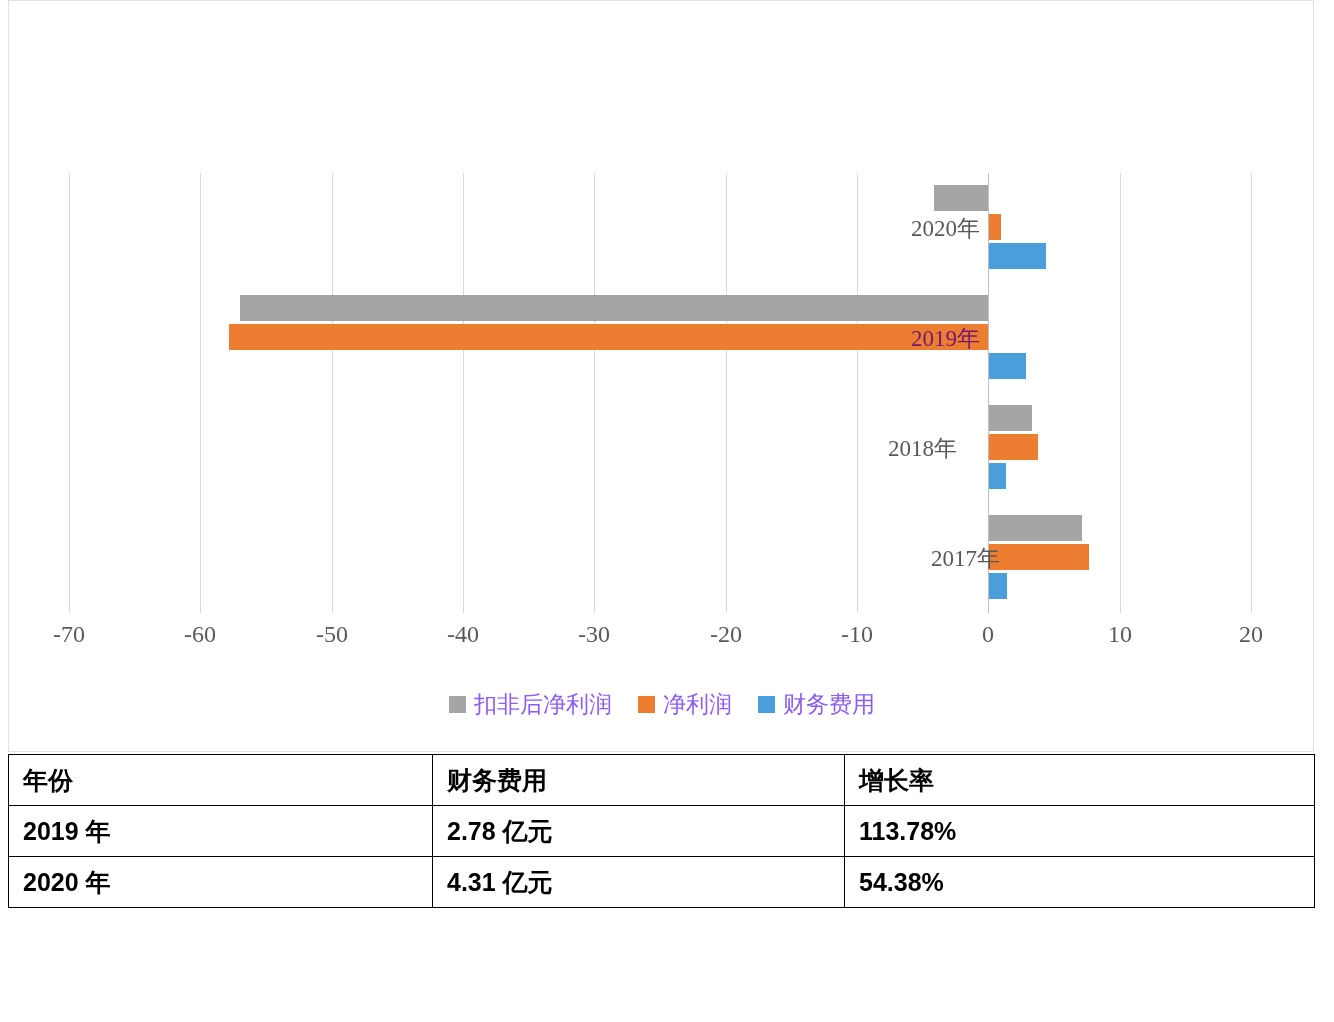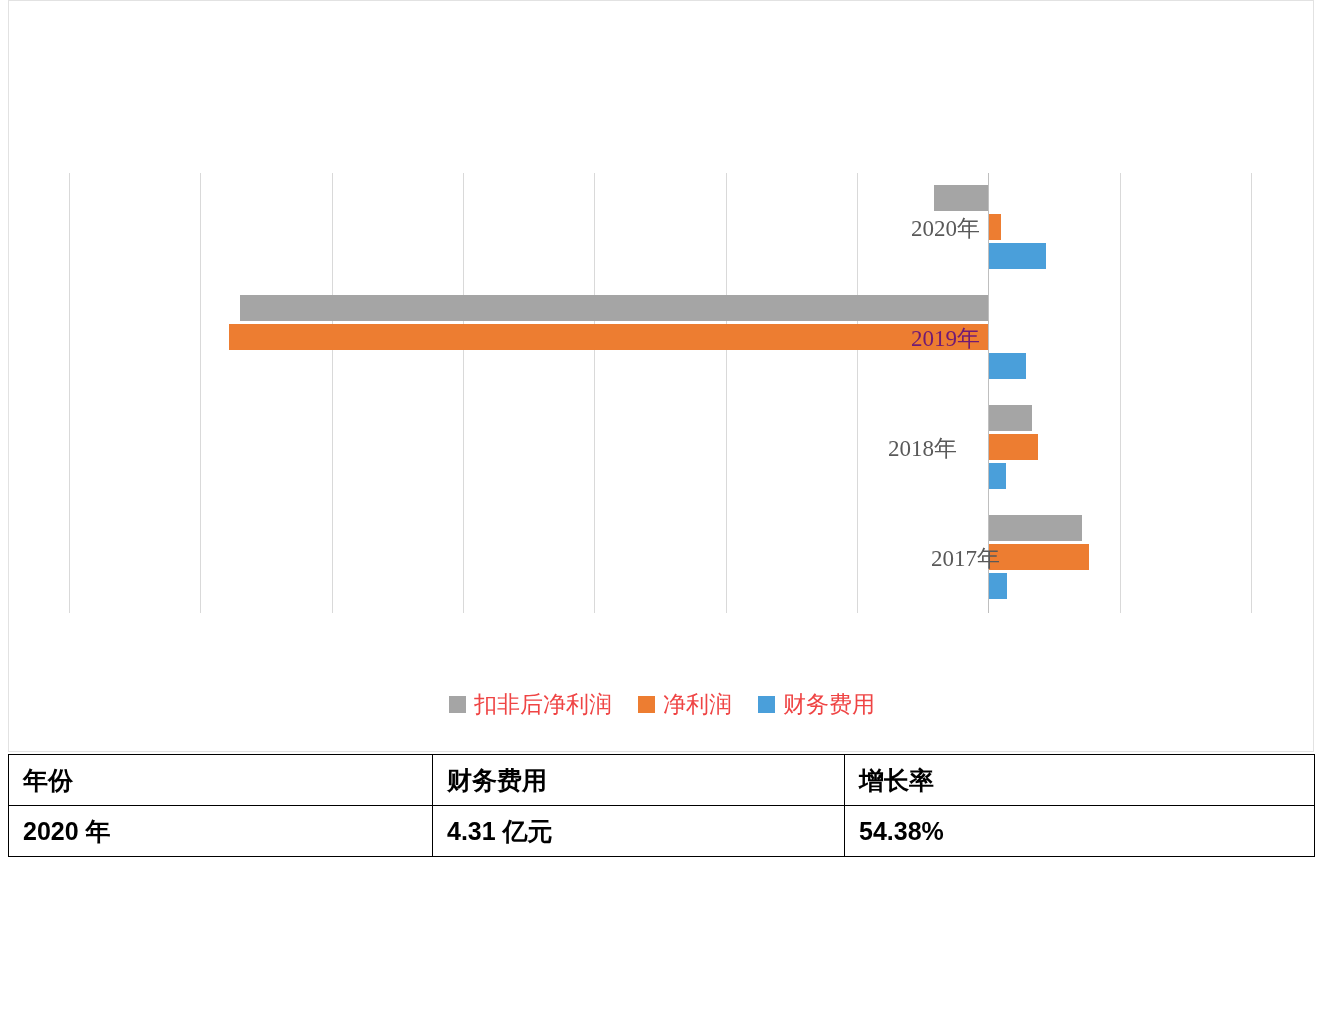--- a/index.html
+++ b/index.html
@@ -101,21 +101,21 @@
     display: flex;
     justify-content: center;
     align-items: center;
     gap: 26px;
   }
   .legend-item {
     display: flex;
     align-items: center;
     gap: 8px;
     font-size: 23px;
-    color: #ef4444;
+    color: #8b5cf6;
     font-family: "Liberation Serif", serif;
   }
   .legend-swatch {
     width: 17px;
     height: 17px;
     display: inline-block;
   }
 
   
   .data-table {
@@ -175,20 +175,32 @@
     <div class="bar gray" style="left:920px; top:342px; width:93px;"></div>
     <div class="bar orange" style="left:920px; top:371px; width:100px;"></div>
     <div class="bar blue" style="left:920px; top:400px; width:18px;"></div>
 
     <div class="cat-label" style="left:759px; top:40px;  width:152px;">2020年</div>
     <div class="cat-label highlight" style="left:759px; top:150px; width:152px;">2019年</div>
     <div class="cat-label" style="left:736px; top:260px; width:152px;">2018年</div>
     <div class="cat-label" style="left:779px; top:370px; width:152px;">2017年</div>
   </div>
 
+  <div class="x-axis-labels">
+    <div class="x-tick" style="left:0px;">-70</div>
+    <div class="x-tick" style="left:131px;">-60</div>
+    <div class="x-tick" style="left:263px;">-50</div>
+    <div class="x-tick" style="left:394px;">-40</div>
+    <div class="x-tick" style="left:525px;">-30</div>
+    <div class="x-tick" style="left:657px;">-20</div>
+    <div class="x-tick" style="left:788px;">-10</div>
+    <div class="x-tick" style="left:919px;">0</div>
+    <div class="x-tick" style="left:1051px;">10</div>
+    <div class="x-tick" style="left:1182px;">20</div>
+  </div>
 
   <div class="legend">
     <div class="legend-item">
       <span class="legend-swatch" style="background:#a5a5a5;"></span>
       <span>扣非后净利润</span>
     </div>
     <div class="legend-item">
       <span class="legend-swatch" style="background:#ed7d31;"></span>
       <span>净利润</span>
     </div>
@@ -207,18 +219,23 @@
     </colgroup>
   <thead>
     <tr>
       <th>年份</th>
       <th>财务费用</th>
       <th>增长率</th>
     </tr>
   </thead>
   <tbody>
     <tr>
+      <td>2019 年</td>
+      <td>2.78 亿元</td>
+      <td>113.78%</td>
+    </tr>
+    <tr>
       <td>2020 年</td>
       <td>4.31 亿元</td>
       <td>54.38%</td>
     </tr>
   </tbody>
 </table>
 
 </body></html>

